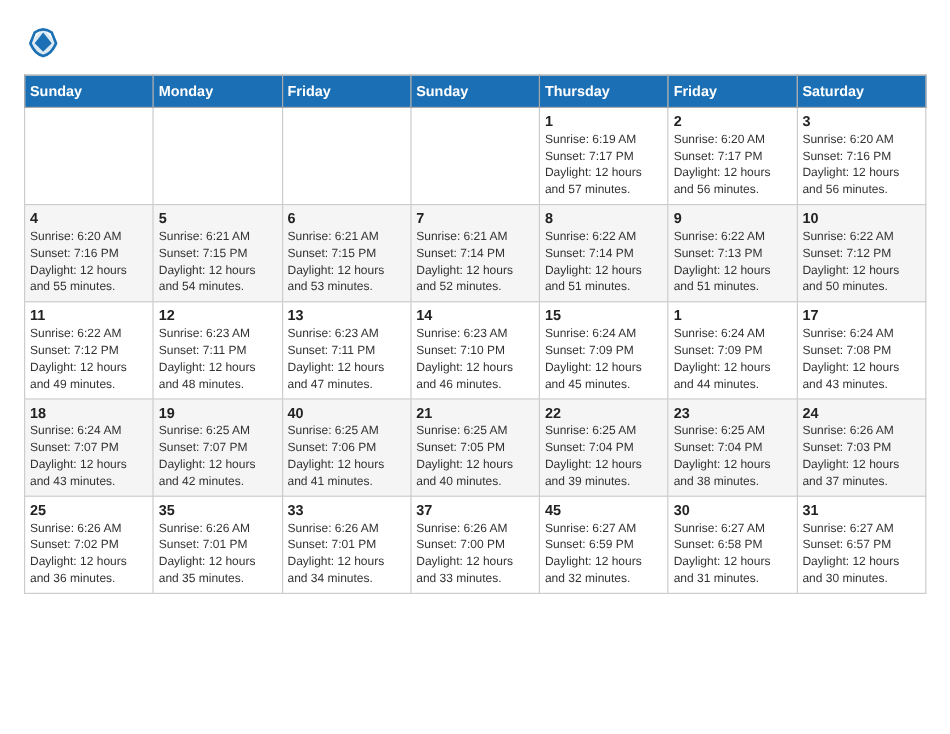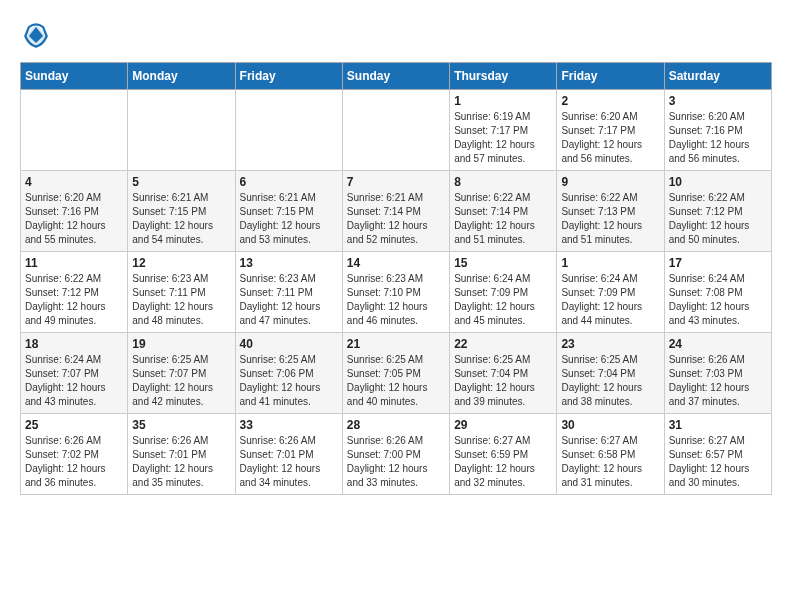--- a/index.html
+++ b/index.html
@@ -238,25 +238,25 @@
         </td>
         <td>
           <span class="day-num">35</span>
           <div class="day-detail">Sunrise: 6:26 AM<br>Sunset: 7:01 PM<br>Daylight: 12 hours<br>and 35 minutes.</div>
         </td>
         <td>
           <span class="day-num">33</span>
           <div class="day-detail">Sunrise: 6:26 AM<br>Sunset: 7:01 PM<br>Daylight: 12 hours<br>and 34 minutes.</div>
         </td>
         <td>
-          <span class="day-num">28</span>
+          <span class="day-num">37</span>
           <div class="day-detail">Sunrise: 6:26 AM<br>Sunset: 7:00 PM<br>Daylight: 12 hours<br>and 33 minutes.</div>
         </td>
         <td>
-          <span class="day-num">29</span>
+          <span class="day-num">45</span>
           <div class="day-detail">Sunrise: 6:27 AM<br>Sunset: 6:59 PM<br>Daylight: 12 hours<br>and 32 minutes.</div>
         </td>
         <td>
           <span class="day-num">30</span>
           <div class="day-detail">Sunrise: 6:27 AM<br>Sunset: 6:58 PM<br>Daylight: 12 hours<br>and 31 minutes.</div>
         </td>
         <td>
           <span class="day-num">31</span>
           <div class="day-detail">Sunrise: 6:27 AM<br>Sunset: 6:57 PM<br>Daylight: 12 hours<br>and 30 minutes.</div>
         </td>

